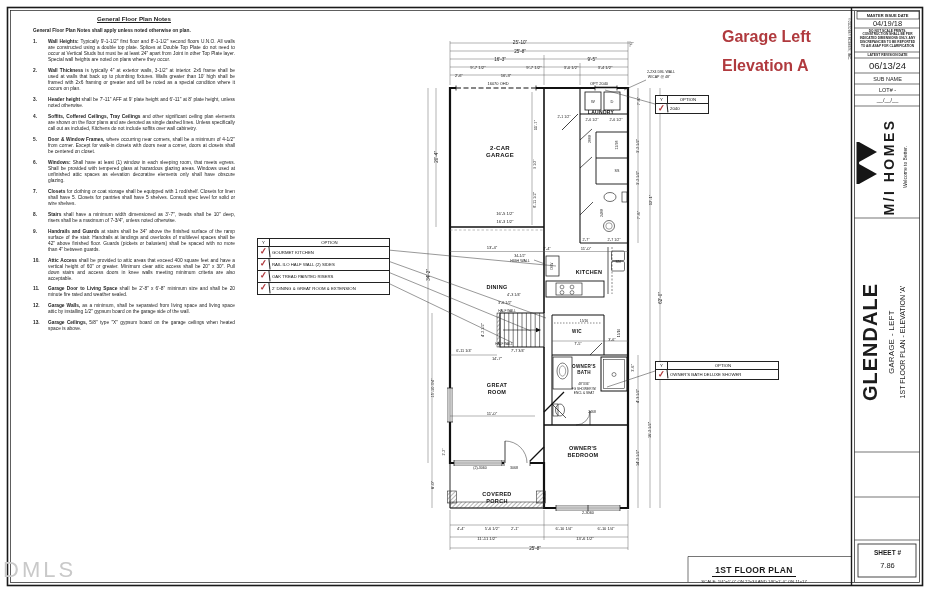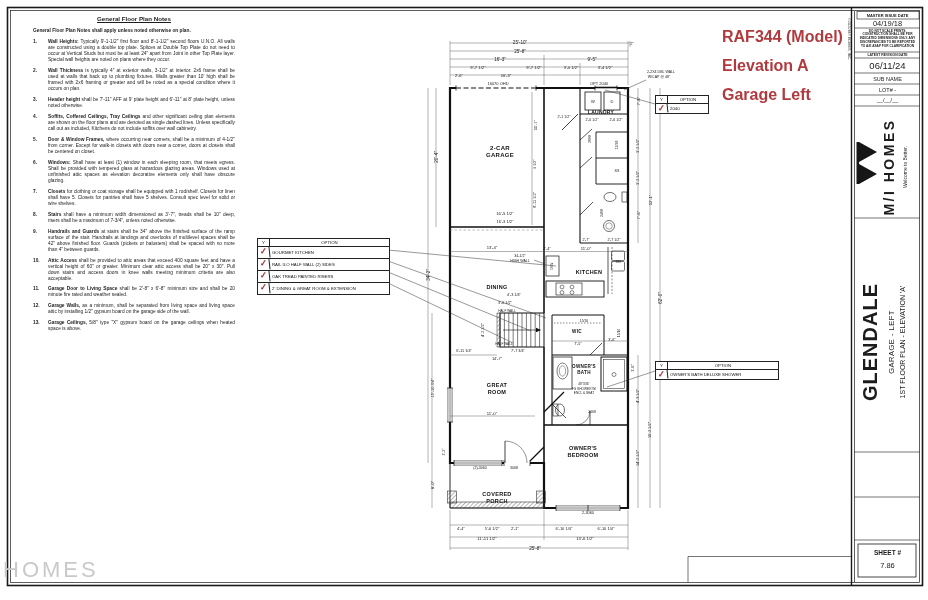--- a/index.html
+++ b/index.html
@@ -465,38 +465,41 @@
       </div>
     <div class="opt-rows">
         <div class="opt-row">
           <span class="opt-check">✓</span>
           <span class="opt-label">OWNER'S BATH DELUXE SHOWER</span>
         </div>
       </div>
   </div>
 
   <div class="red-stamp">
-    <div>RAF344 (Model)</div>
+    <div>Garage Left</div>
     <div>Elevation A</div>
-    <div>Garage Left</div>
   </div>
 
   <div class="copyright">©2020 M/I HOMES, INC.</div>
 
   <div class="tb tb-c" style="top:12.5px;font-size:4px;font-weight:bold;">MASTER ISSUE DATE</div>
   <div class="tb tb-c" style="top:19px;font-size:7.5px;">04/19/18</div>
   <div class="tb tb-c" style="top:29.5px;font-size:3.2px;line-height:1.18;font-weight:bold;padding:0 2px;width:59px;">DO NOT SCALE PRINTS. CONSTRUCTION SHALL BE PER INDICATED DIMENSIONS ONLY. ANY DISCREPANCIES TO BE REPORTED TO A/E ASAP FOR CLARIFICATION</div>
   <div class="tb tb-c" style="top:52.8px;font-size:3.4px;font-weight:bold;">LATEST REVISION DATE</div>
-  <div class="tb tb-c" style="top:60px;font-size:9.5px;">06/11/24</div>
+  <div class="tb tb-c" style="top:60px;font-size:9.5px;">06/13/24</div>
   <div class="tb tb-c" style="top:76px;font-size:5.5px;">SUB NAME</div>
   <div class="tb tb-c" style="top:87px;font-size:5.5px;">LOT# -</div>
   <div class="tb tb-c" style="top:97px;font-size:5.5px;">__/__/__</div>
   <div class="tb rot" style="left:889px;top:167px;transform:translate(-50%,-50%) rotate(-90deg);font-size:14px;font-weight:bold;letter-spacing:2.5px;">M/I HOMES</div>
   <div class="tb rot" style="left:905px;top:167px;transform:translate(-50%,-50%) rotate(-90deg);font-size:5px;">Welcome to Better.</div>
   <div class="tb rot" style="left:870px;top:342px;transform:translate(-50%,-50%) rotate(-90deg);font-size:20px;font-weight:600;letter-spacing:1px;">GLENDALE</div>
   <div class="tb rot" style="left:891px;top:342px;transform:translate(-50%,-50%) rotate(-90deg);font-size:7.5px;letter-spacing:.5px;">GARAGE - LEFT</div>
   <div class="tb rot" style="left:902px;top:342px;transform:translate(-50%,-50%) rotate(-90deg);font-size:7px;">1ST FLOOR PLAN - ELEVATION 'A'</div>
   <div class="tb tb-c" style="top:549px;font-size:6.5px;font-weight:bold;">SHEET #</div>
   <div class="tb tb-c" style="top:561px;font-size:7.5px;">7.86</div>
 
-
-  <div class="watermark">HOMES</div>
+  <div class="footer">
+    <span class="footer-title">1ST FLOOR PLAN</span>
+    <div class="footer-scale">SCALE: 1/4"=1'-0" ON 22x34 AND 1/8"=1'-0" ON 11x17</div>
+  </div>
+
+  <div class="watermark">DMLS</div>
 </div>
 
 </body></html>

